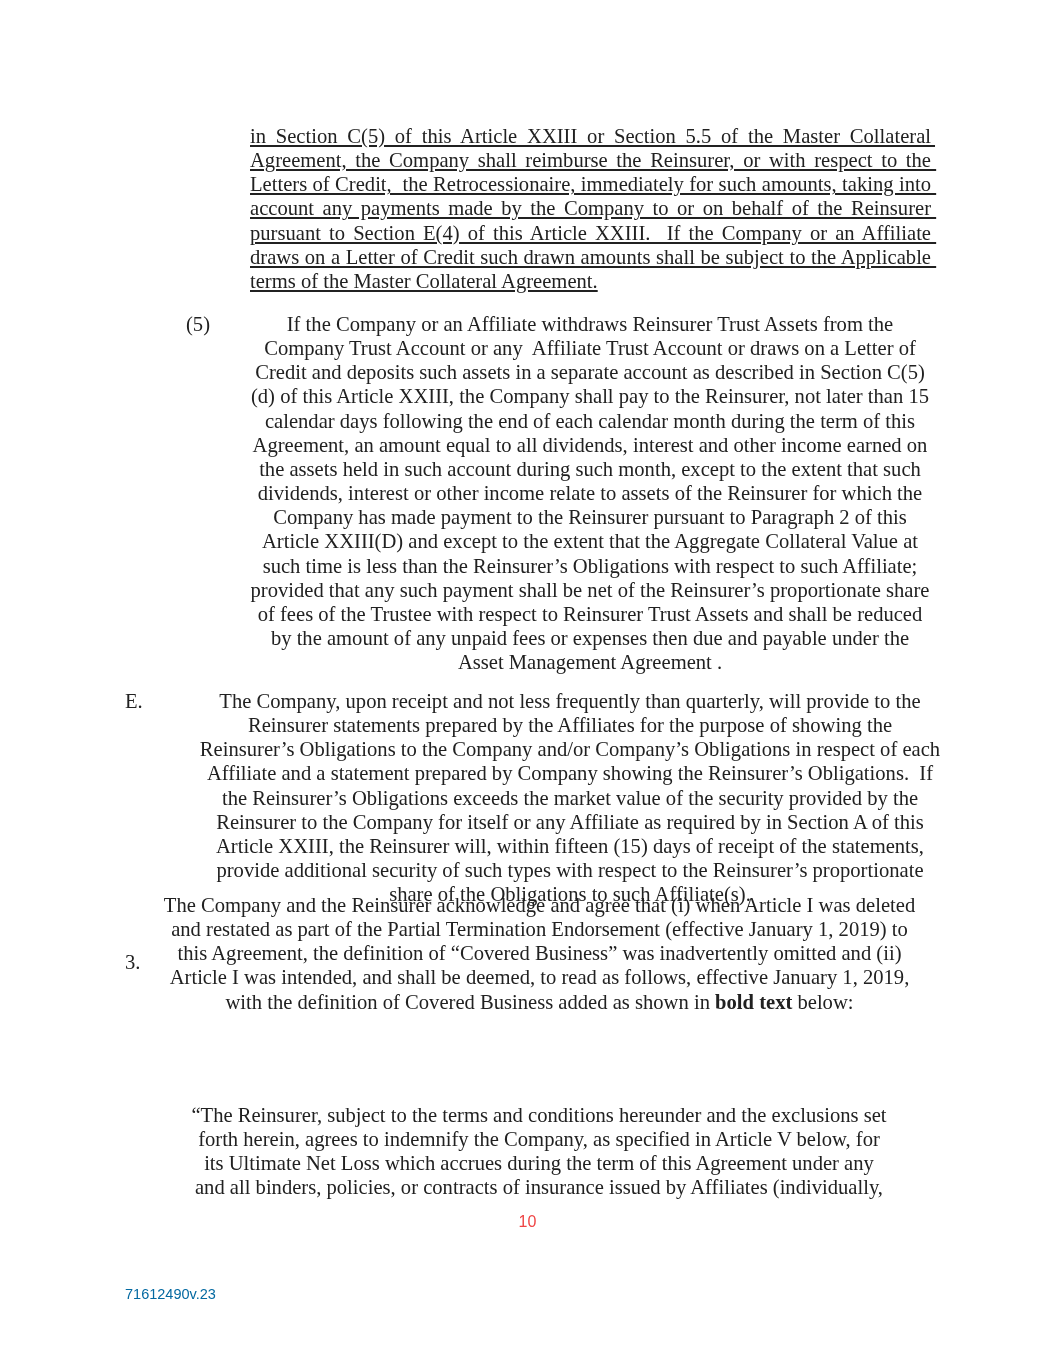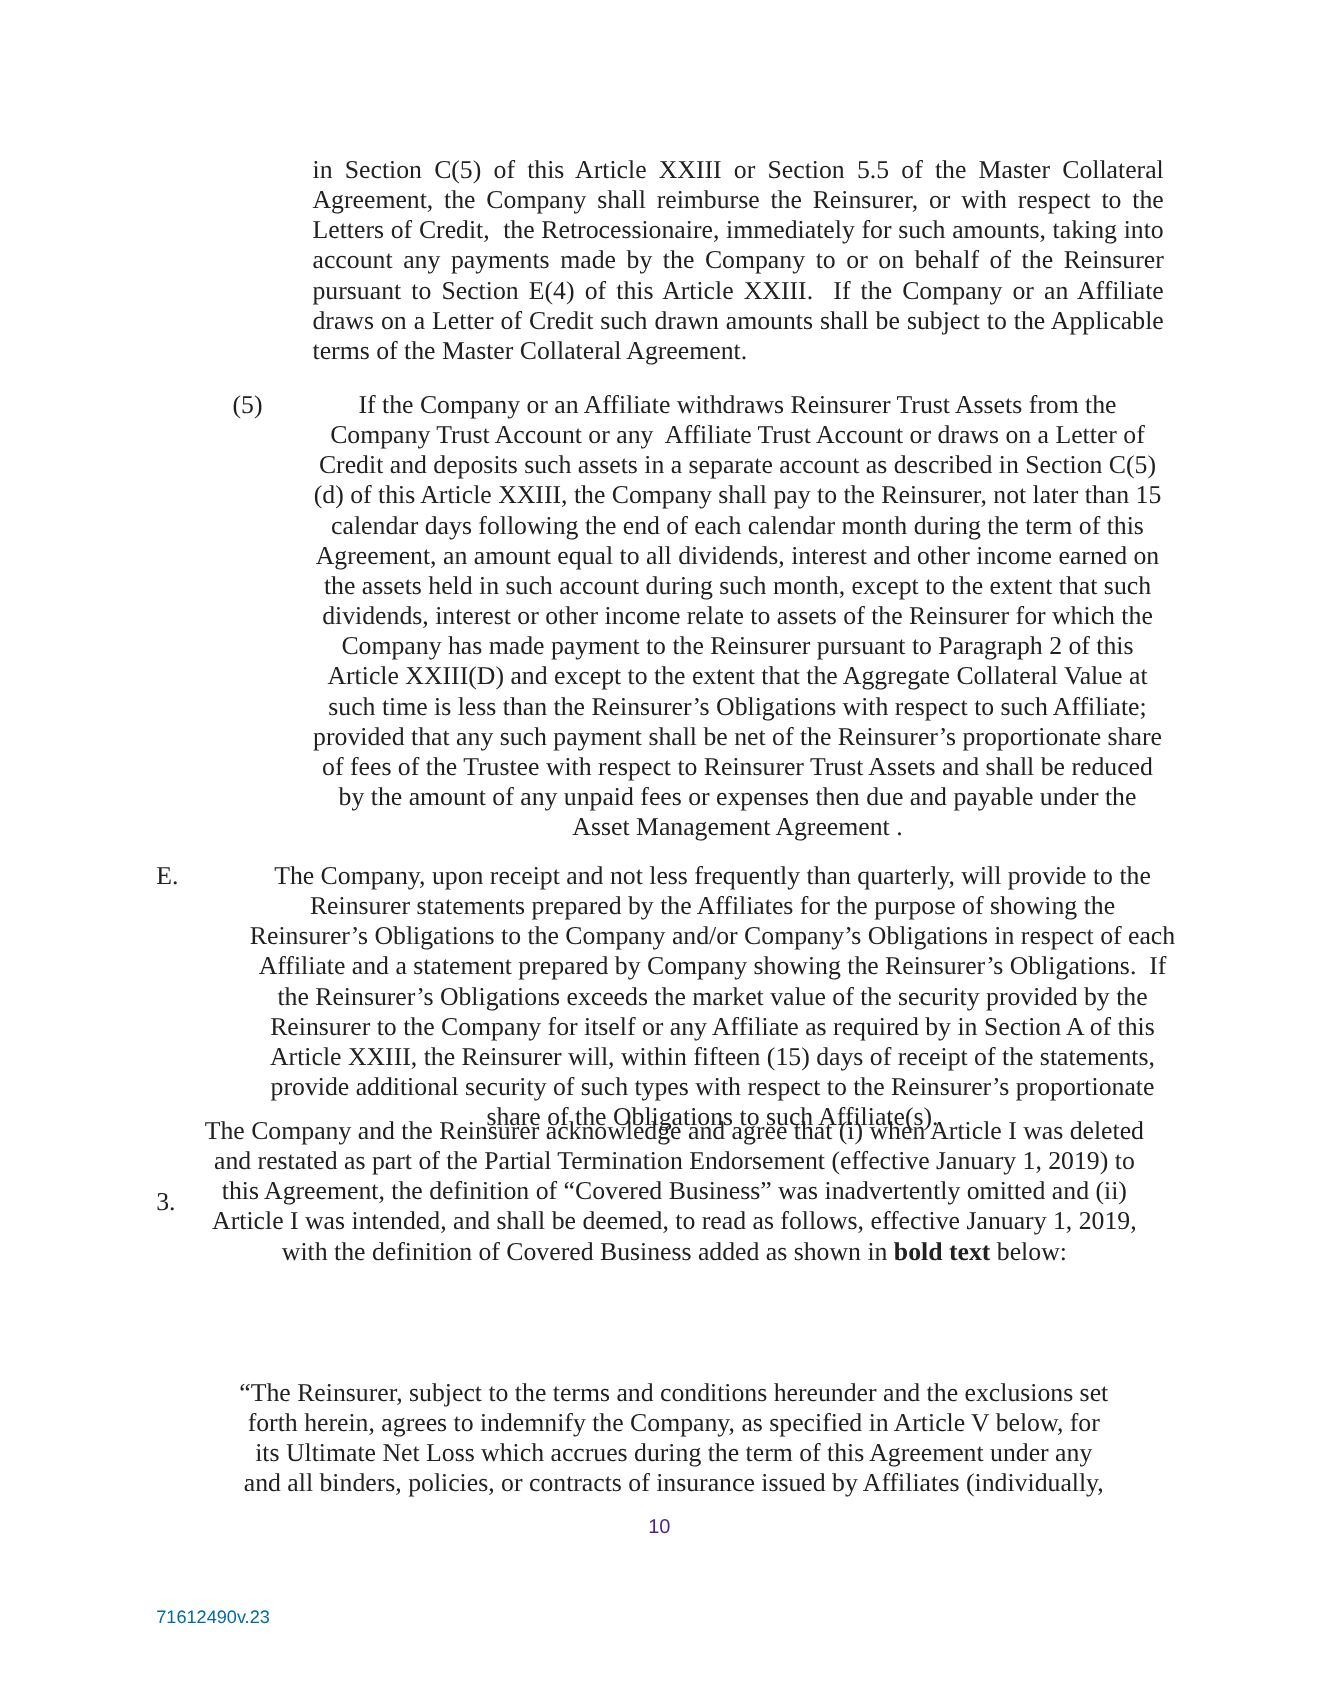--- a/index.html
+++ b/index.html
@@ -28,39 +28,40 @@
   }
   .label {
     position: absolute;
     font-size: 20.6px;
     line-height: 24.15px;
   }
   .para-c5 {
     left: 250px;
     top: 124px;
     width: 681px;
+    text-decoration: underline;
   }
   .item5-label { left: 186px; top: 312px; }
   .item5-text  { left: 250px; top: 312px; width: 680px; }
   .itemE-label { left: 125px; top: 689px; }
   .itemE-text  { left: 199px; top: 689px; width: 742px; }
   .item3-label { left: 125px; top: 950px; }
   .item3-text  { left: 156px; top: 893px; width: 767px; }
   .quote-text  { left: 188px; top: 1103px; width: 702px; }
   .bold-run { font-weight: bold; }
   .page-number {
     position: absolute;
     left: 0;
     top: 1212px;
     width: 1055px;
     text-align: center;
     font-family: "Liberation Sans", "DejaVu Sans", sans-serif;
     font-size: 16px;
     line-height: 20px;
-    color: #4c1d95;
+    color: #ef4444;
   }
   .doc-footer {
     position: absolute;
     left: 125px;
     top: 1285px;
     font-family: "Liberation Sans", "DejaVu Sans", sans-serif;
     font-size: 14.5px;
     line-height: 18px;
     color: #0369a1;
   }

